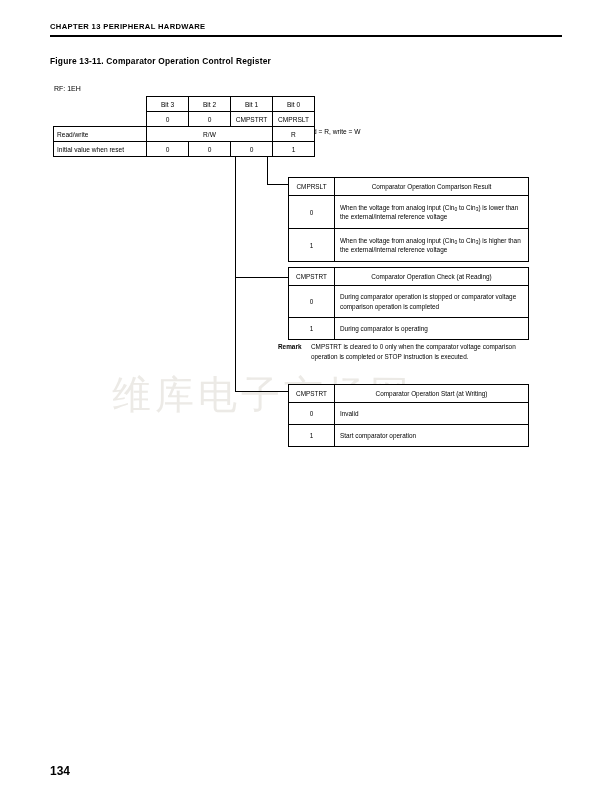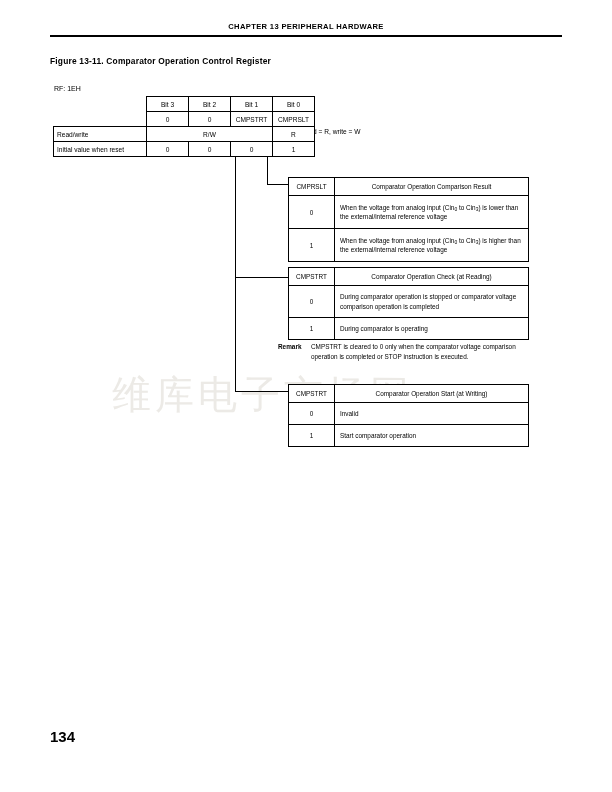--- a/index.html
+++ b/index.html
@@ -15,21 +15,21 @@
     color: #000000;
     overflow: hidden;
   }
 
   
   #page-header {
     position: absolute;
     left: 50px;
     top: 22px;
     width: 512px;
-    text-align: center;
+    text-align: left;
     font-size: 7.6px;
     font-weight: bold;
     letter-spacing: 0.35px;
   }
   #header-rule {
     position: absolute;
     left: 50px;
     top: 35px;
     width: 512px;
     height: 2px;
@@ -134,22 +134,22 @@
   #remark .rlabel { font-weight: bold; float: left; margin-right: 5px; }
   #remark .rbody { display: block; padding-left: 33px; }
 
   
   .line { position: absolute; background: #000; z-index: 1; }
 
   
   #page-number {
     position: absolute;
     left: 50px;
-    top: 728px;
-    font-size: 15px;
+    top: 764px;
+    font-size: 12px;
     font-weight: bold;
   }
 </style>
 </head>
 <body>
 
 <div id="page-header">CHAPTER 13   PERIPHERAL HARDWARE</div>
 <div id="header-rule"></div>
 
 <div id="figure-title">Figure 13-11.  Comparator Operation Control Register</div>

